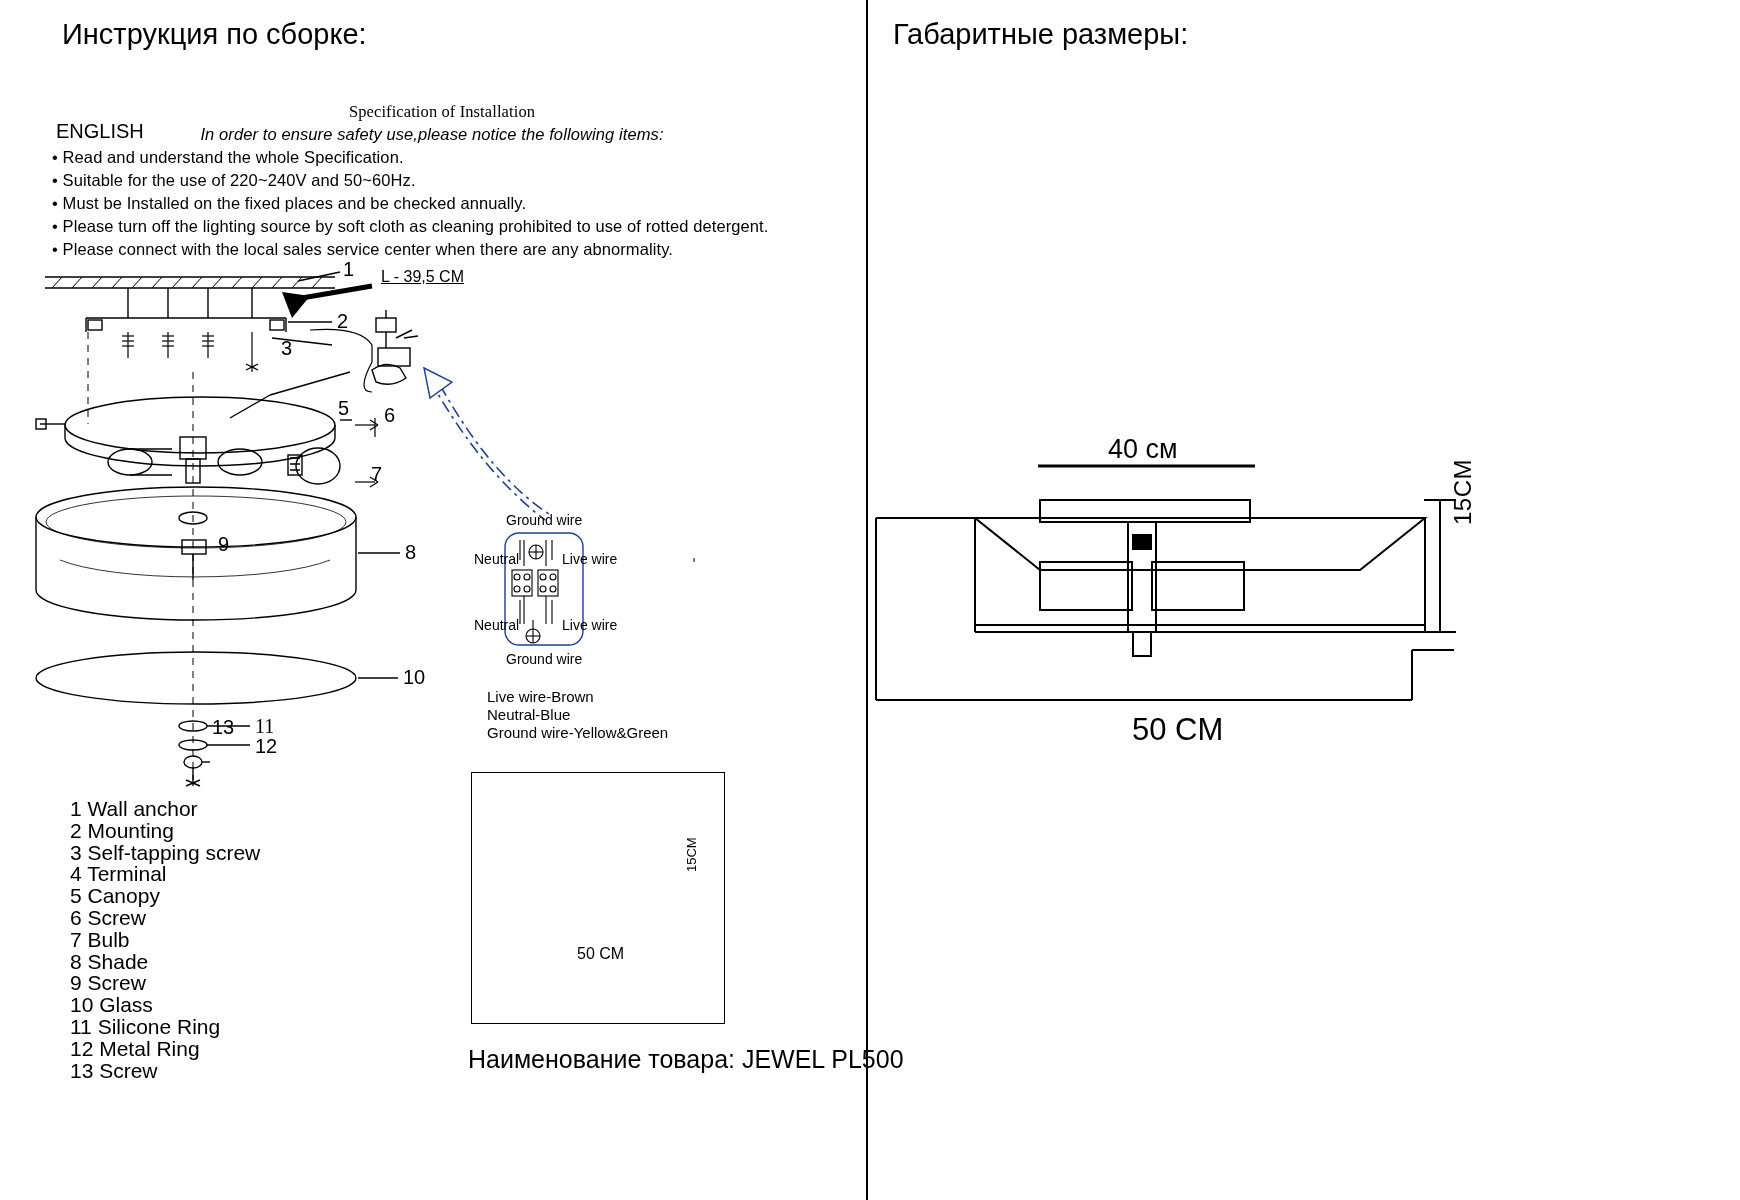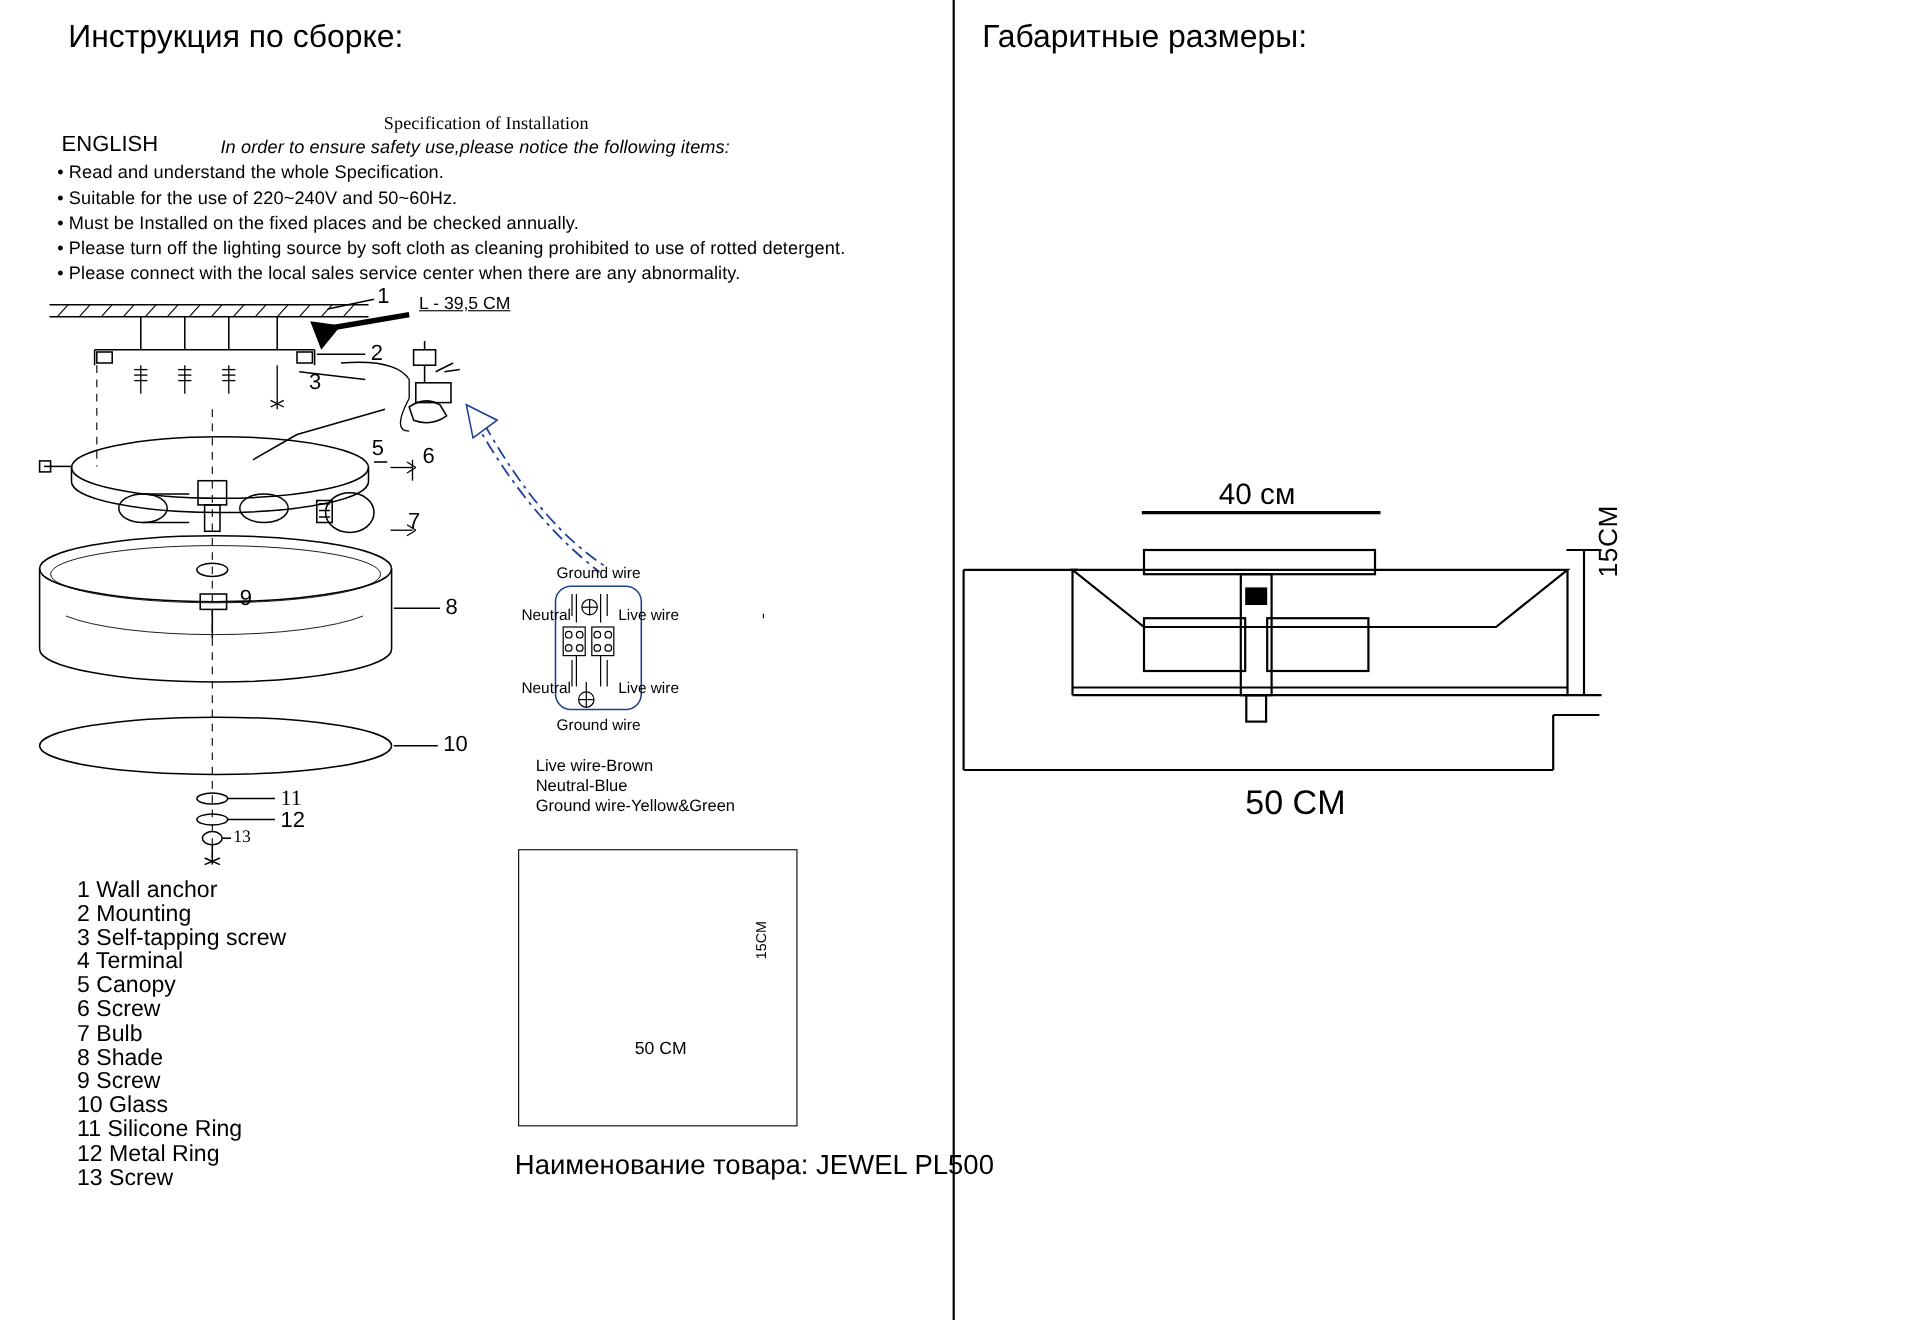--- a/index.html
+++ b/index.html
@@ -400,21 +400,21 @@
   <div style="position:absolute;left:337px;top:310px;font-size:20px;">2</div>
   <div style="position:absolute;left:281px;top:337px;font-size:20px;">3</div>
   <div style="position:absolute;left:338px;top:397px;font-size:20px;">5</div>
   <div style="position:absolute;left:384px;top:404px;font-size:20px;">6</div>
   <div style="position:absolute;left:371px;top:463px;font-size:20px;">7</div>
   <div style="position:absolute;left:405px;top:541px;font-size:20px;">8</div>
   <div style="position:absolute;left:218px;top:533px;font-size:20px;">9</div>
   <div style="position:absolute;left:403px;top:666px;font-size:20px;">10</div>
   <div style="position:absolute;left:255px;top:715px;font-size:20px;font-family:Liberation Serif, serif;">11</div>
   <div style="position:absolute;left:255px;top:735px;font-size:20px;">12</div>
-  <div style="position:absolute;left:212px;top:752px;font-size:16px;font-family:Liberation Serif, serif;">13</div>
+  <div style="position:absolute;left:212px;top:716px;font-size:20px;">13</div>
 
   <div class="wire-diagram-caption" style="left:506px;top:512px;">Ground wire</div>
   <div class="wire-diagram-caption" style="left:474px;top:551px;">Neutral</div>
   <div class="wire-diagram-caption" style="left:562px;top:551px;">Live wire</div>
   <div class="wire-diagram-caption" style="left:474px;top:617px;">Neutral</div>
   <div class="wire-diagram-caption" style="left:562px;top:617px;">Live wire</div>
   <div class="wire-diagram-caption" style="left:506px;top:651px;">Ground wire</div>
 
   <div class="wire-legend">
     <div>Live wire-Brown</div>

